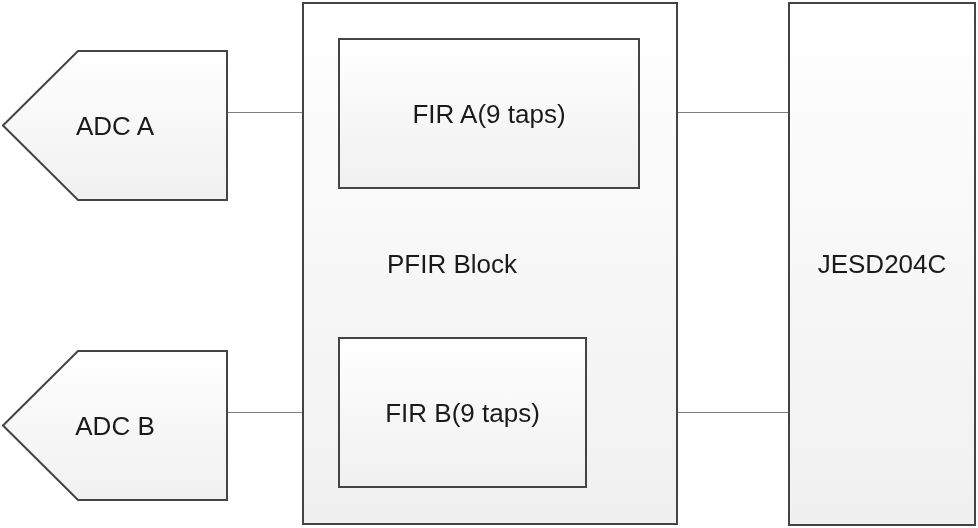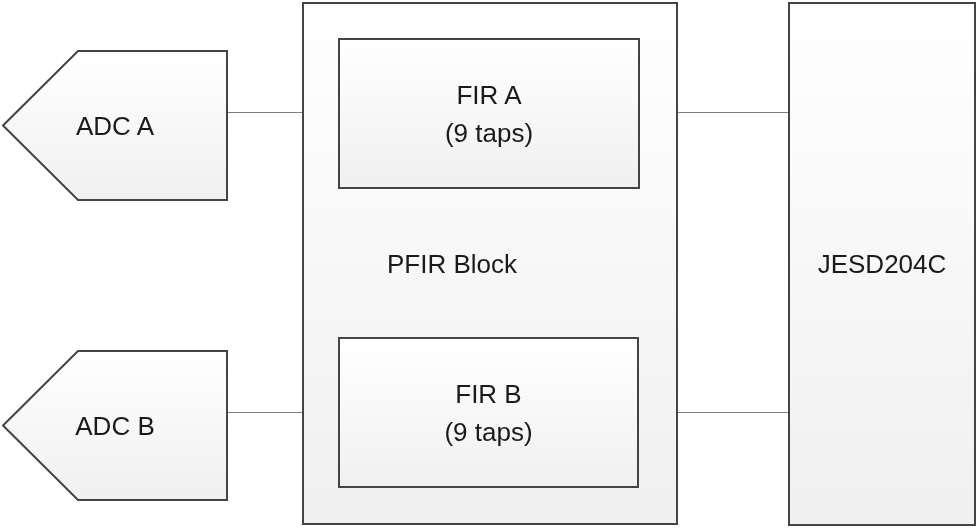--- a/index.html
+++ b/index.html
@@ -27,37 +27,37 @@
   }
   .label {
     font-size: 26px;
     line-height: 38px;
     color: var(--text-color);
     text-align: center;
     white-space: nowrap;
   }
   .center-flex {
     display: flex;
-    flex-direction: column;
+    flex-direction: row;
     align-items: center;
     justify-content: center;
   }
   
   .pfir-box   { left: 302px; top: 2px;  width: 376px; height: 523px; }
   .pfir-label {
     position: absolute;
     left: 302px; top: 2px; width: 300px; height: 523px;
     display: flex; align-items: center; justify-content: center;
     pointer-events: none;
   }
   
   .jesd-box   { left: 788px; top: 2px;  width: 188px; height: 524px; }
   
   .fir-a-box  { left: 338px; top: 38px;  width: 302px; height: 151px; }
-  .fir-b-box  { left: 338px; top: 337px; width: 301px; height: 151px; }
+  .fir-b-box  { left: 338px; top: 337px; width: 249px; height: 151px; }
   
   .adc-shape { position: absolute; width: 226px; height: 151px; margin-top: 12px; }
   .adc-a-shape { left: 2px; top: 38px; }
   .adc-b-shape { left: 2px; top: 338px; text-decoration: underline; }
   .adc-shape svg { position: absolute; left: 0; top: 0; display: block; }
   .adc-shape .label {
     position: absolute; left: 0; top: 0; width: 100%; height: 100%;
     display: flex; align-items: center; justify-content: center;
   }
   

